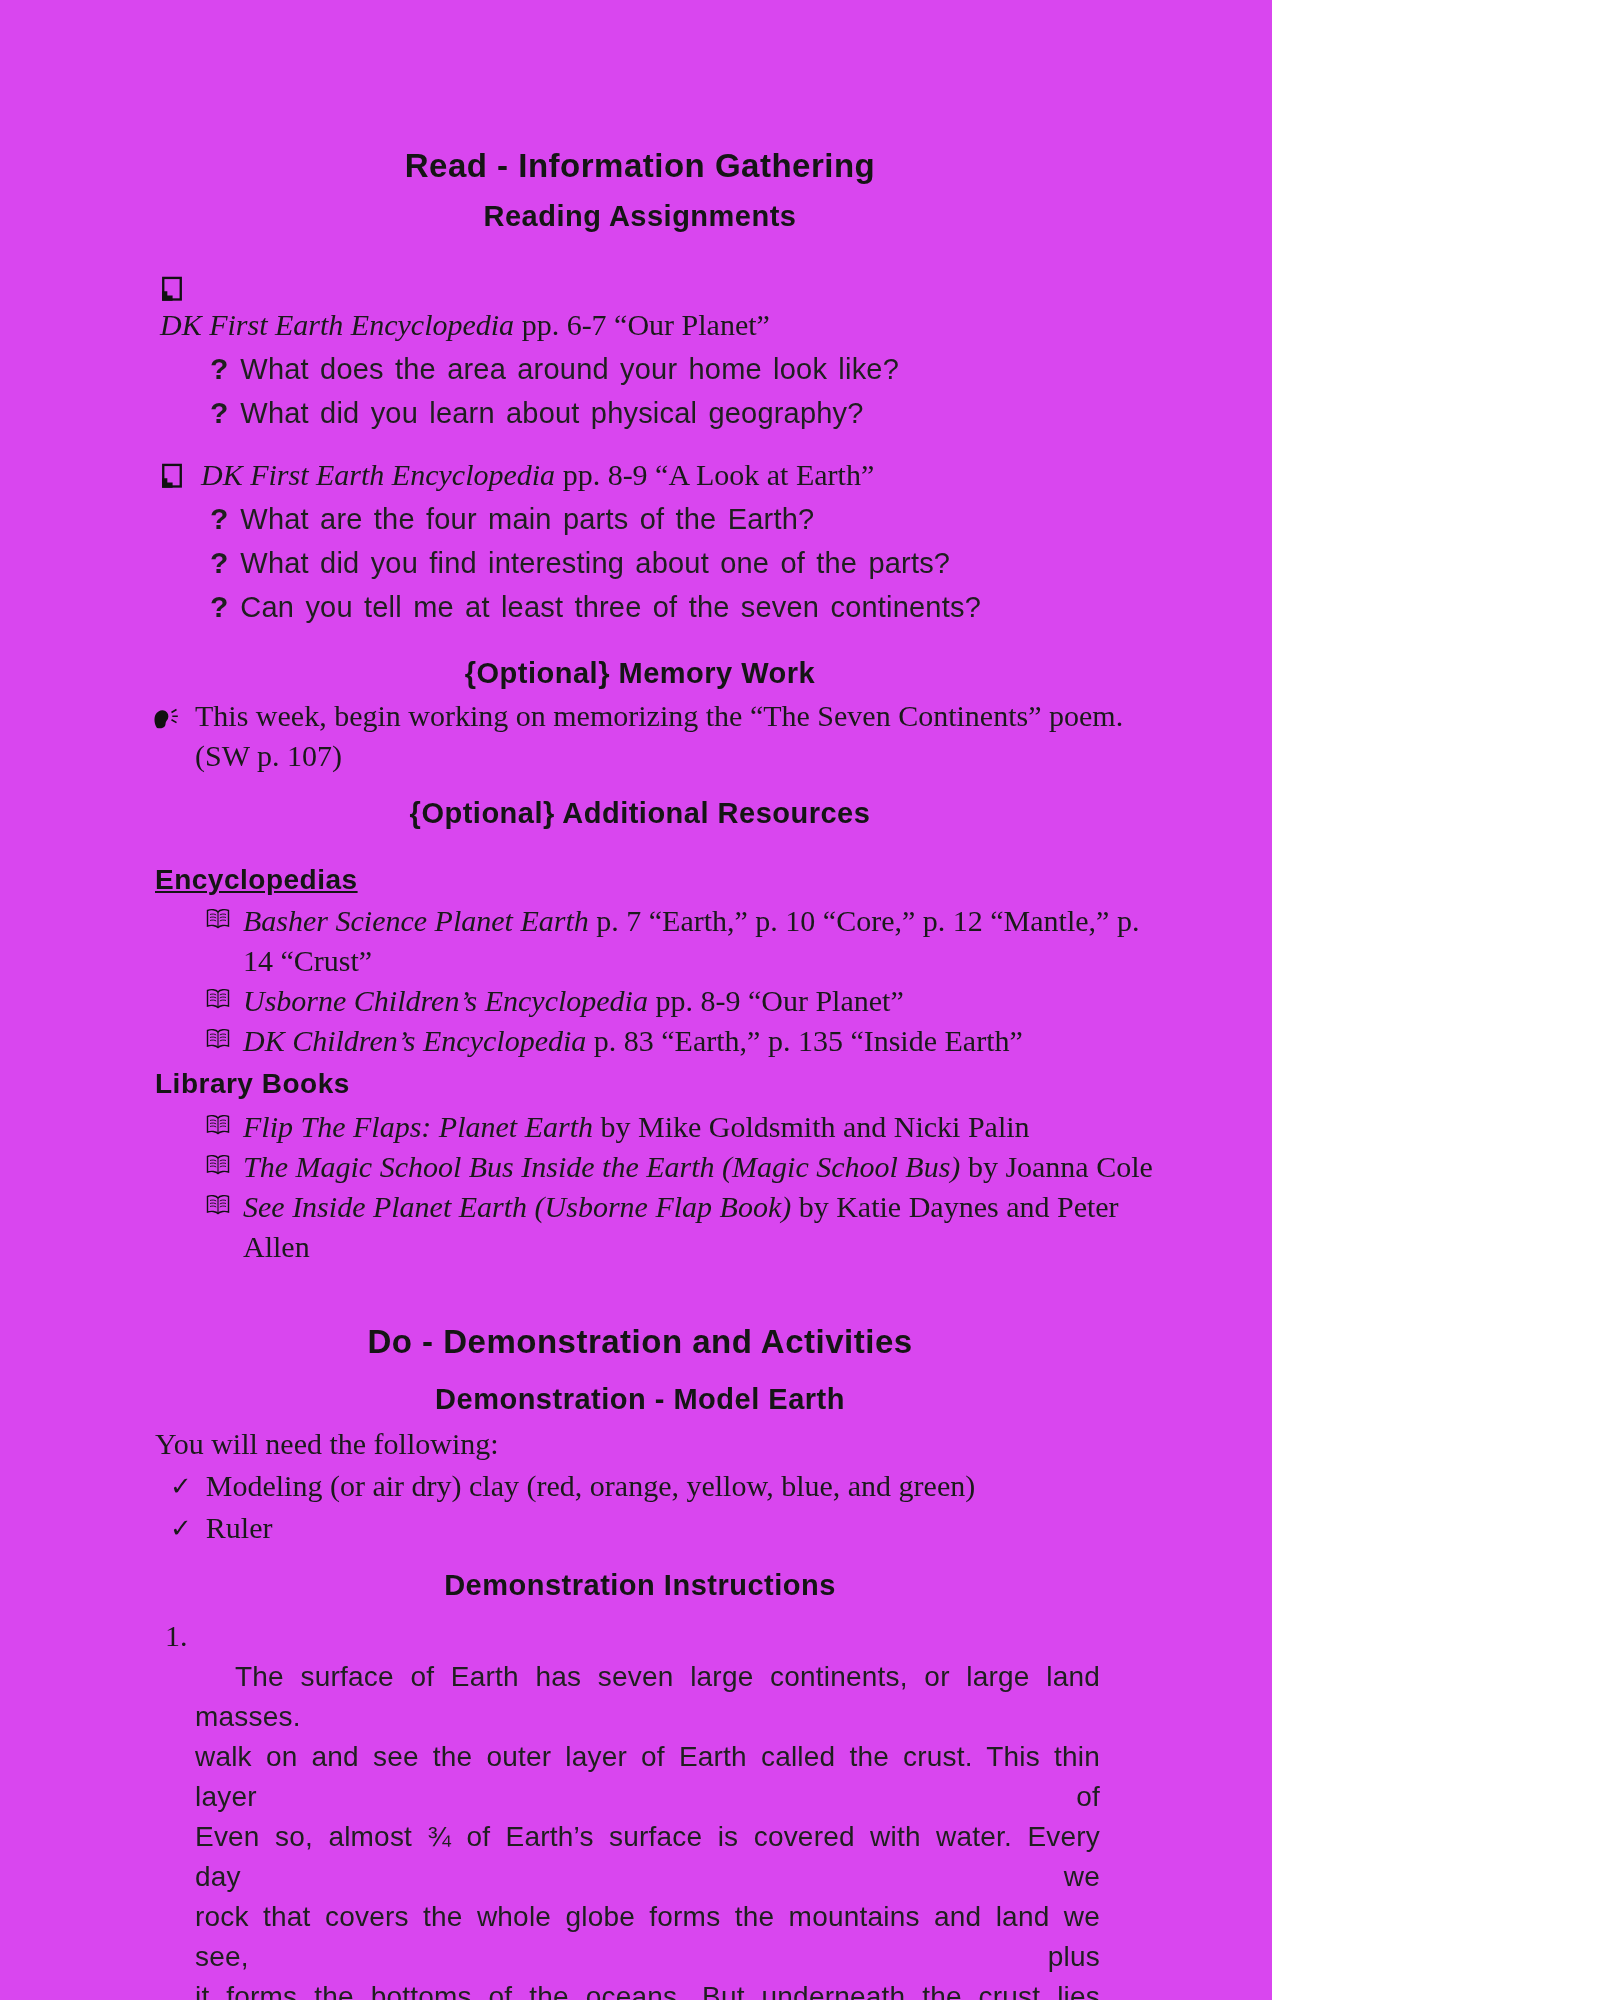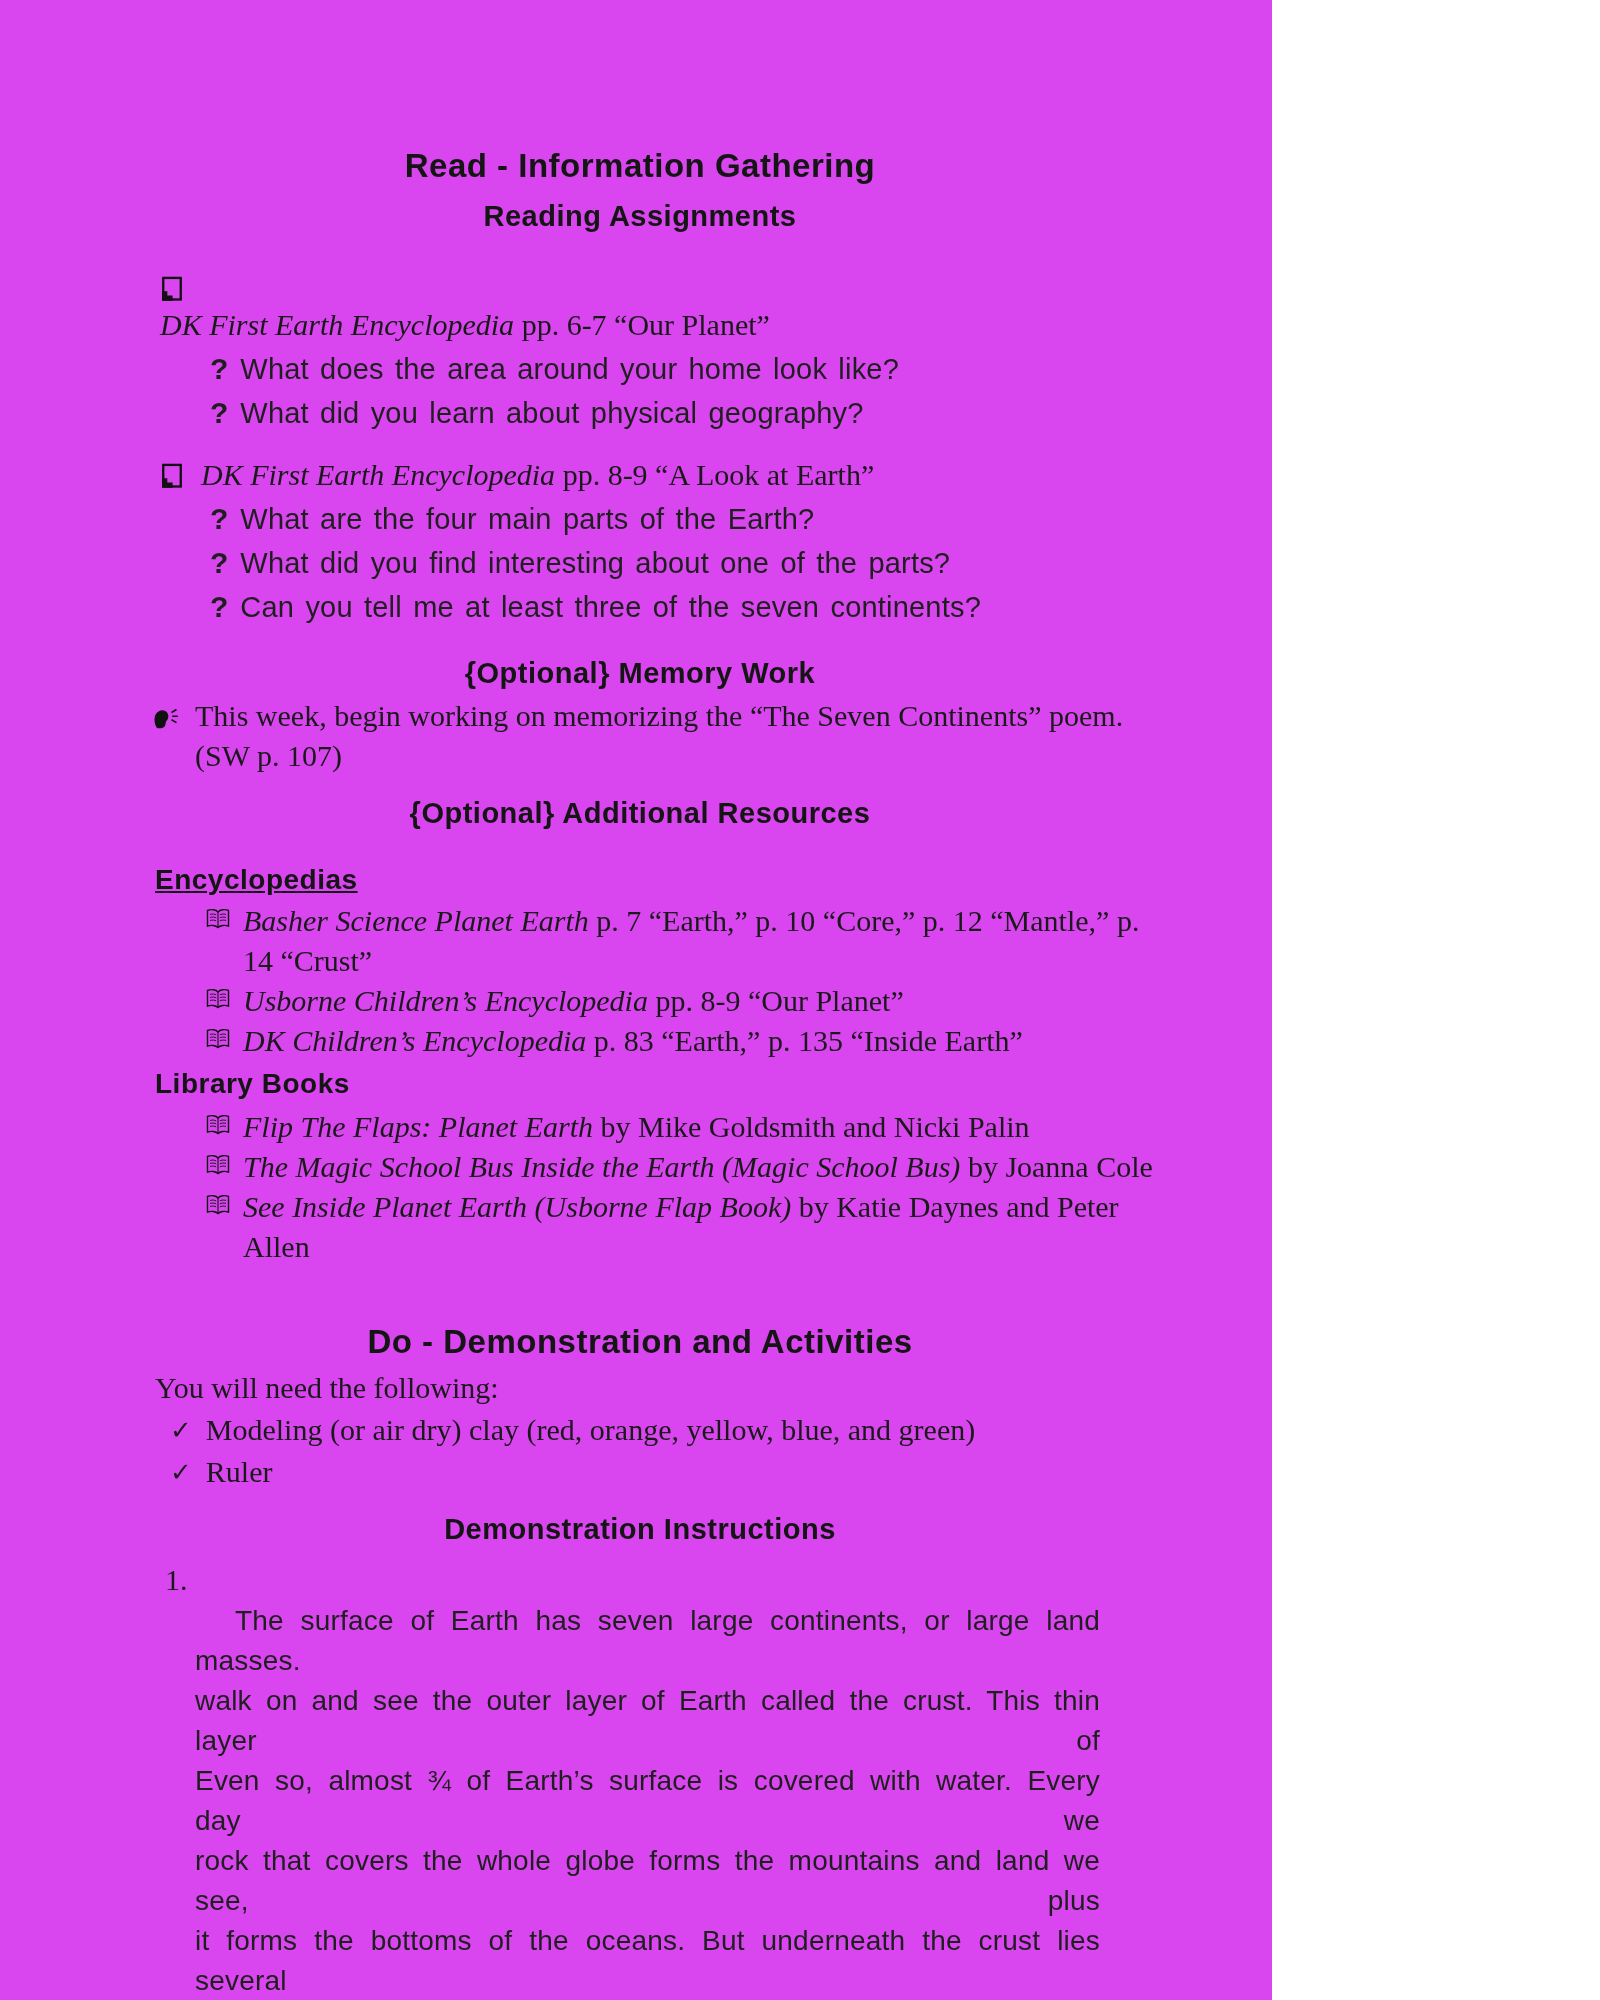--- a/index.html
+++ b/index.html
@@ -182,20 +182,21 @@
           <path d="M13 4 C11 1.5 6 1 2.5 2.5 L2.5 18 C6 16.8 11 17.2 13 19.5 C15 17.2 20 16.8 23.5 18 L23.5 2.5 C20 1 15 1.5 13 4 Z" fill="none" stroke="#111" stroke-width="1.4"></path>
           <path d="M13 4 L13 19.5" stroke="#111" stroke-width="1.1"></path>
           <path d="M5 6.5 C7.5 5.7 9.8 6 11.2 7 M5 9.5 C7.5 8.7 9.8 9 11.2 10 M5 12.5 C7.5 11.7 9.8 12 11.2 13 M14.8 7 C16.2 6 18.5 5.7 21 6.5 M14.8 10 C16.2 9 18.5 8.7 21 9.5 M14.8 13 C16.2 12 18.5 11.7 21 12.5" stroke="#111" stroke-width=".9" fill="none"></path>
         </svg>
       </span>
       <span><em>See Inside Planet Earth (Usborne Flap Book)</em><span class="bi-detail">by Katie Daynes and Peter Allen</span></span>
     </div>
 
     <h1 class="hand h1-do">Do - Demonstration and Activities</h1>
 
+    <h2 class="hand h2-demo">Demonstration - Model Earth</h2>
     <div class="youneed serif">You will need the following:</div>
     <div class="row mat-row first serif">
       <span class="check">✓</span>
       <span>Modeling (or air dry) clay (red, orange, yellow, blue, and green)</span>
     </div>
     <div class="row mat-row serif">
       <span class="check">✓</span>
       <span>Ruler</span>
     </div>
 

